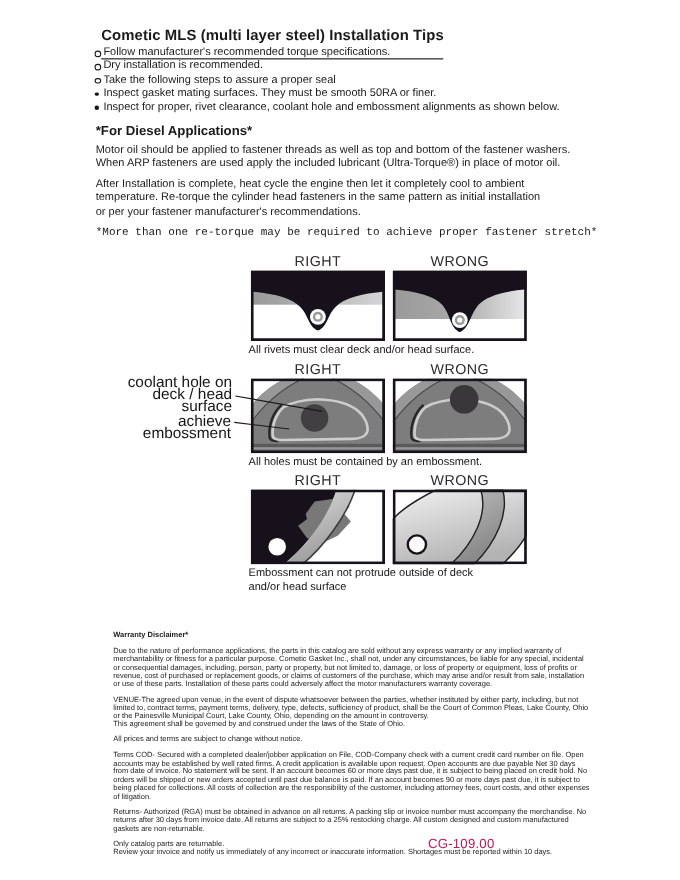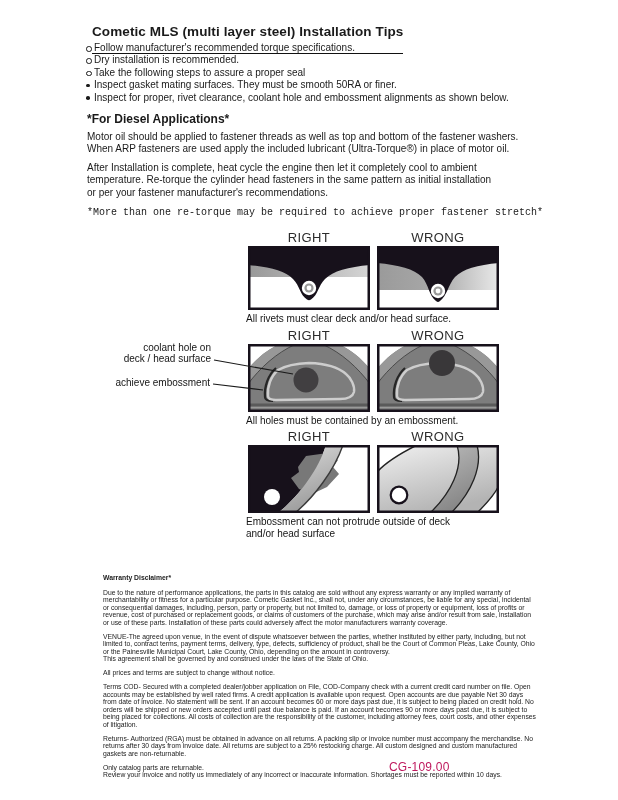--- a/index.html
+++ b/index.html
@@ -24,29 +24,29 @@
   .tip.sub{}
   .tip.sub .dot{
     position:absolute;left:0;top:4.6px;width:3.6px;height:3.6px;background:#1a1a1a;border-radius:50%;
   }
 
   .h2{left:87px;top:112px;font-size:12px;font-weight:bold;white-space:nowrap;}
   .p1{left:87px;top:131px;width:480px;font-size:10px;line-height:12.4px;}
   .p2{left:87px;top:162px;width:480px;font-size:10px;line-height:12.4px;}
   .note{left:87px;top:207px;font-size:10px;white-space:nowrap;font-family:Liberation Mono, monospace;}
 
-  .diag-row{left:248px;width:253px;}
+  .diag-row{left:228px;width:253px;}
   .dr1{top:231px;} .dr2{top:329px;} .dr3{top:430px;}
   .hdr{display:flex;gap:7px;}
   .hdr div{width:122px;text-align:center;font-size:13px;letter-spacing:.4px;color:#2c2c2c;line-height:14px;}
   .panels{display:flex;gap:7px;margin-top:1px;}
   .panels svg{display:block;width:122px;}
   .cap{margin-top:3px;margin-left:-2px;font-size:10px;line-height:11.5px;color:#151515;}
 
-  .side-label{font-size:10px;line-height:11px;text-align:right;width:122px;color:#151515;}
+  .side-label{font-size:14px;line-height:11px;text-align:right;width:122px;color:#151515;}
   .lbl-coolant{left:89px;top:342px;}
   .lbl-emboss{left:88px;top:377px;}
   .leaders{left:0;top:0;width:618px;height:800px;pointer-events:none;}
 
   .legal{left:103px;top:574px;width:433px;font-size:6.8px;line-height:7.5px;color:#222;}
   .legal .lh{font-weight:bold;margin-bottom:7px;}
   .legal p{margin:0 0 6.5px 0;}
 
   .code{left:389px;top:760px;font-size:12px;color:#be185d;letter-spacing:.2px;}
 </style>

